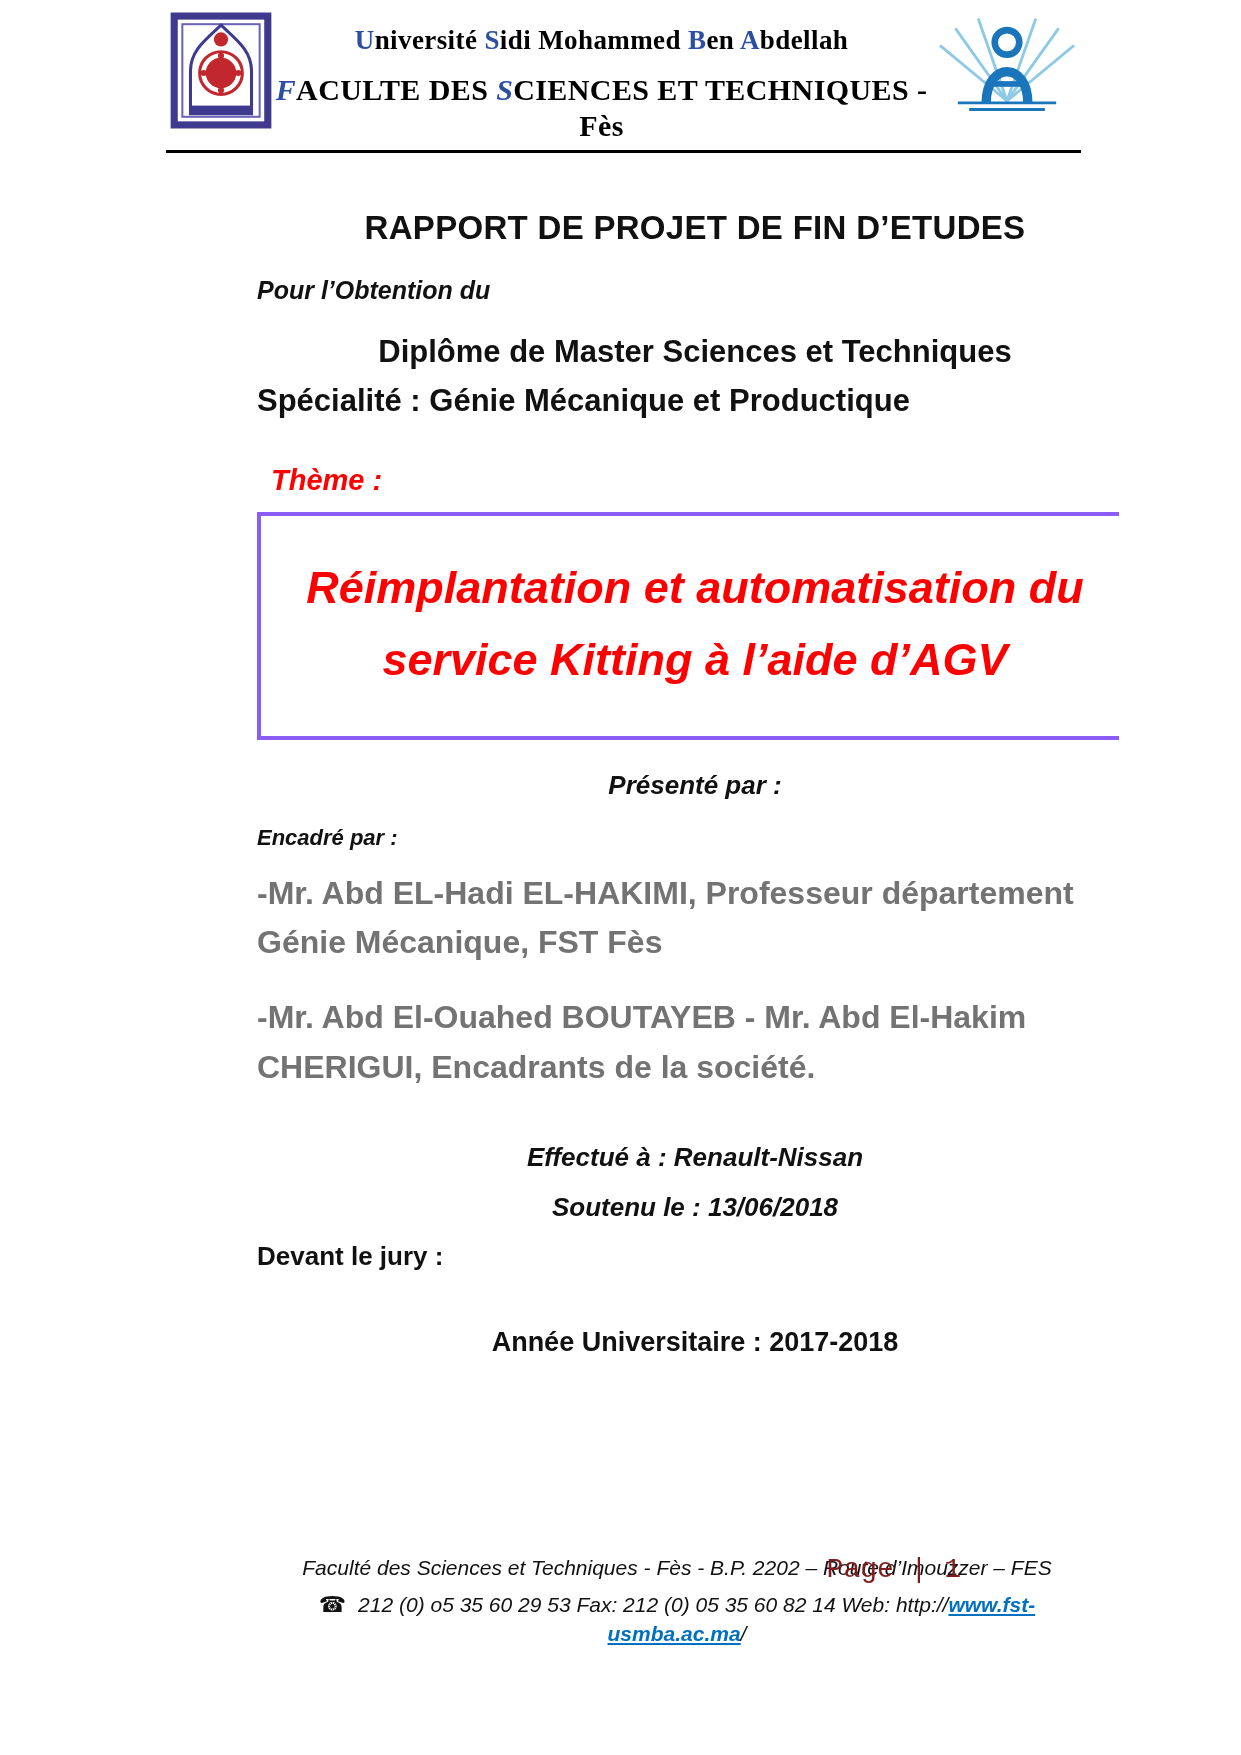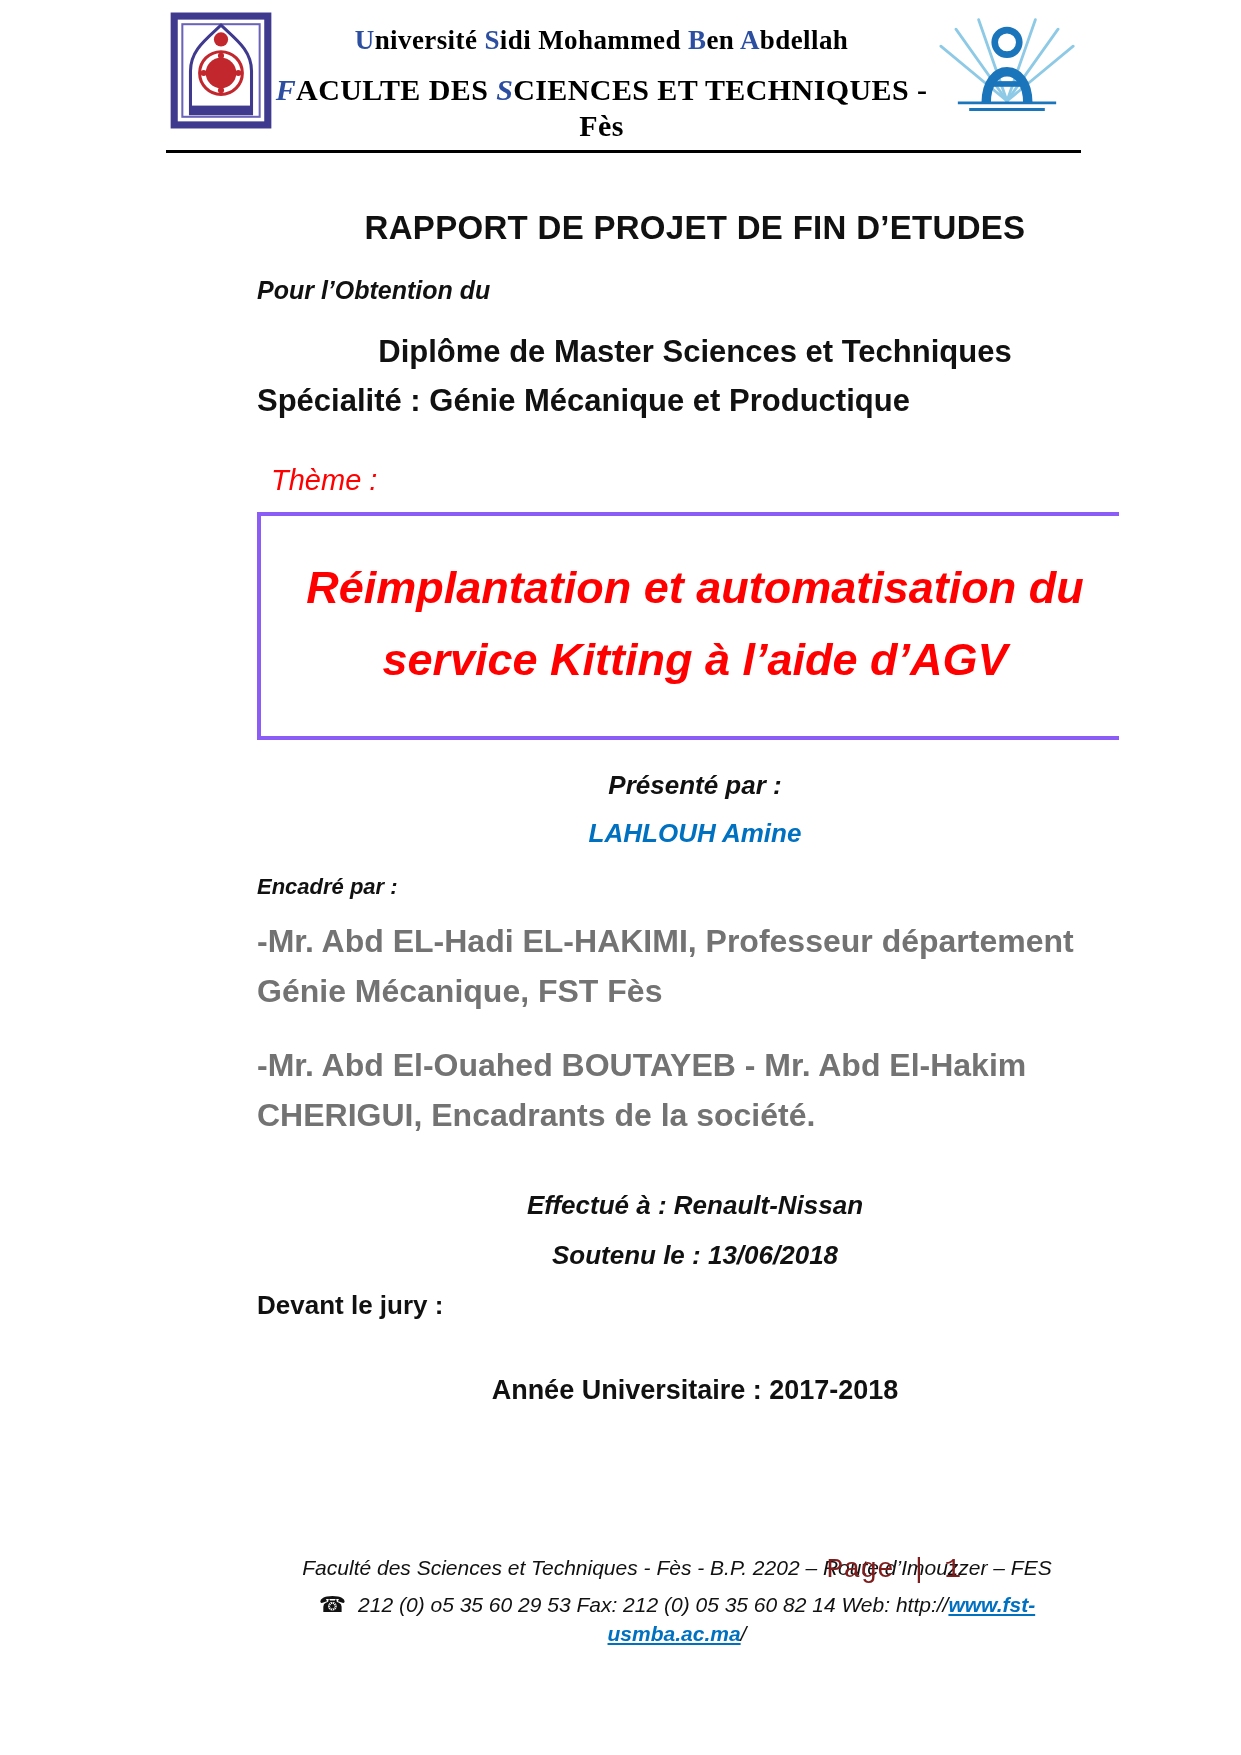--- a/index.html
+++ b/index.html
@@ -23,21 +23,21 @@
   .header-rule { border-top:3px solid #000; margin:6px 38px 0 44px; }
 
   
   .content { margin-left:135px; width:876px; line-height:1.2; }
 
   .report-title { text-align:center; font-weight:bold; font-size:33px; margin-top:55px; letter-spacing:0.3px; }
   .obtention    { text-align:left; font-weight:bold; font-style:italic; font-size:25px; margin-top:27px; }
   .diploma      { text-align:center; font-weight:bold; font-size:31px; margin-top:28px; }
   .speciality   { text-align:left; font-weight:bold; font-size:31px; margin-top:12px; }
 
-  .theme-label { color:#ff0000; font-weight:normal; font-style:italic; font-size:29px; margin-top:44px; padding-left:14px; }
+  .theme-label { color:#ff0000; font-weight:bold; font-style:italic; font-size:29px; margin-top:44px; padding-left:14px; }
   .theme-box { border:4px solid #8b5cf6; margin-top:14px; padding:36px 18px 40px; text-align:center; }
   .theme-line { color:#ff0000; font-weight:bold; font-style:italic; font-size:45px; line-height:1.6; }
 
   .presented-label { text-align:center; font-weight:bold; font-style:italic; font-size:26px; margin-top:30px; }
   .author { text-align:center; font-weight:bold; font-style:italic; font-size:26px; color:#0070c0; margin-top:17px; }
 
   .supervised-label { font-weight:bold; font-style:italic; font-size:22px; margin-top:24px; }
   .supervisor { color:#737373; font-weight:bold; font-size:32px; line-height:1.55; }
   .supervisor.first { margin-top:17px; }
   .supervisor.second { margin-top:25px; }
@@ -122,21 +122,20 @@
     <div class="diploma">Diplôme de Master Sciences et Techniques</div>
     <div class="speciality">Spécialité : Génie Mécanique et Productique</div>
 
     <div class="theme-label">Thème :</div>
     <div class="theme-box">
       <div class="theme-line">Réimplantation et automatisation du</div>
       <div class="theme-line">service Kitting à l’aide d’AGV</div>
     </div>
 
     <div class="presented-label">Présenté par :</div>
-    <div class="author">LAHLOUH Amine</div>
 
     <div class="supervised-label">Encadré par :</div>
     <div class="supervisor first">-Mr. Abd EL-Hadi EL-HAKIMI, Professeur département Génie Mécanique, FST Fès</div>
     <div class="supervisor second">-Mr. Abd El-Ouahed BOUTAYEB - Mr. Abd El-Hakim CHERIGUI, Encadrants de la société.</div>
 
     <div class="location">Effectué à : Renault-Nissan</div>
     <div class="defense">Soutenu le : 13/06/2018</div>
 
     <div class="jury-label">Devant le jury :</div>
 

